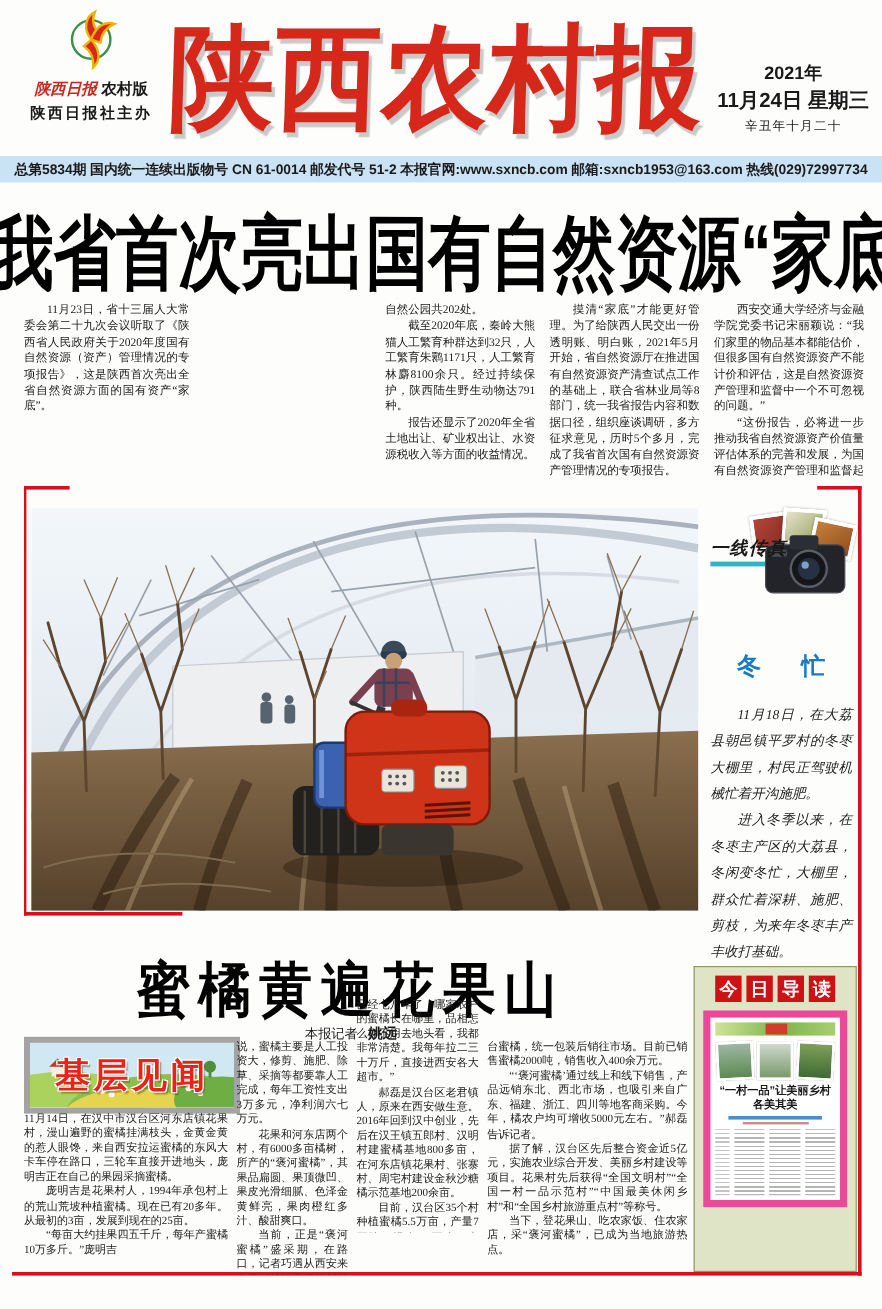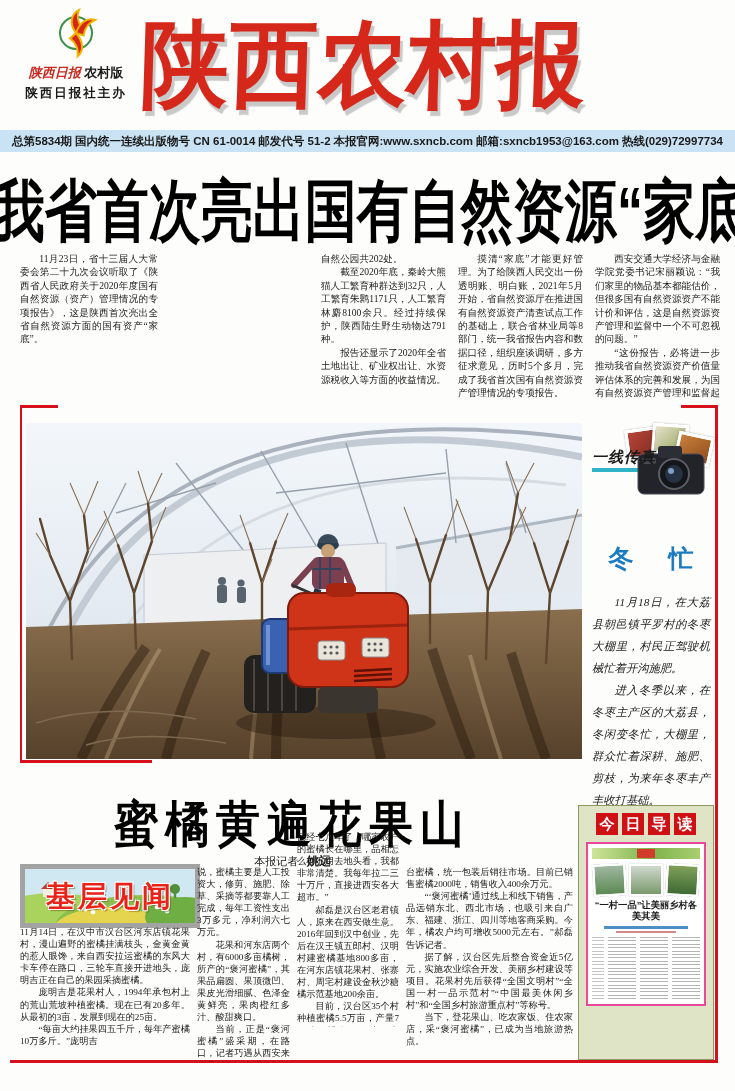--- a/index.html
+++ b/index.html
@@ -51,21 +51,21 @@
   .sb-photos{position:absolute;right:-2px;top:0;width:86px;height:60px;}
   .sb-photos i{position:absolute;width:30px;height:24px;border:3px solid #fff;box-shadow:0 0 2px rgba(0,0,0,.35);}
   .sb-ph1{left:0;top:4px;background:linear-gradient(135deg,#b8443a,#7d2c20);transform:rotate(-8deg);}
   .sb-ph2{left:26px;top:0;background:linear-gradient(135deg,#e7e2cf,#95a45a);transform:rotate(4deg);}
   .sb-ph3{left:50px;top:10px;background:linear-gradient(135deg,#c9803a,#8f4d1e);transform:rotate(12deg);}
   .sb-logo-text{position:absolute;left:0;top:24px;font-size:15px;font-weight:900;font-style:italic;letter-spacing:1px;white-space:nowrap;z-index:3;}
   .sb-underline{position:absolute;left:0;top:44px;width:66px;height:4px;background:#2fb3c6;z-index:2;}
   .sb-underline::after{content:"";position:absolute;right:-8px;top:-3px;border-left:9px solid #2fb3c6;border-top:5px solid transparent;border-bottom:5px solid transparent;}
   .sb-camera{position:absolute;right:2px;top:18px;z-index:2;}
   .sb-title{margin-top:22px;text-align:center;font-family:"Liberation Sans",sans-serif;
-            font-size:25px;font-weight:900;color:#1a7ac2;letter-spacing:14px;text-indent:14px;white-space:nowrap;}
+            font-size:20px;font-weight:900;color:#1a7ac2;letter-spacing:14px;text-indent:14px;white-space:nowrap;}
   .sb-body{margin-top:16px;}
   .sb-body p{margin:0;font-size:11.3px;line-height:22px;text-align:justify;text-indent:2em;font-style:italic;color:#222;}
   .sb-byline{margin-top:6px;text-align:right;font-size:11px;padding-right:4px;}
   .sb-byline b{font-family:"Liberation Sans",sans-serif;}
   
   .s2-headline{position:absolute;left:0;top:792px;width:585px;text-align:center;
       font-family:"Liberation Sans",sans-serif;font-size:44px;font-weight:900;letter-spacing:7px;color:#000;
       transform:scaleY(1.12);transform-origin:top center;white-space:nowrap;}
   .s2-byline{position:absolute;left:0;top:853px;width:585px;text-align:center;font-size:11px;}
   .s2-byline b{font-family:"Liberation Sans",sans-serif;font-size:12px;margin-left:6px;}
@@ -79,21 +79,21 @@
   .colA{left:20px;top:926px;width:170px;height:134px;}
   .colB{left:197px;top:866px;width:93px;height:196px;}
   .colC{left:297px;top:831px;width:102px;height:196px;}
   .colD{left:406px;top:866px;width:167px;height:196px;}
   
   .guide{position:absolute;left:578px;top:805px;width:136px;height:255px;background:#dfe4c6;
          border:1px solid #8c9a62;box-sizing:border-box;padding:7px 7px 6px;}
   .guide-title{display:flex;justify-content:center;gap:4px;}
   .guide-title i{width:22px;height:22px;background:#cf1115;color:#fff;font-family:"Liberation Sans",sans-serif;
          font-size:15px;font-weight:900;font-style:normal;display:flex;align-items:center;justify-content:center;}
-  .gp{margin-top:7px;background:#fff;border:2px solid #ec4899;height:164px;box-sizing:border-box;padding:4px;display:flex;flex-direction:column;}
+  .gp{margin-top:7px;background:#fff;border:6px solid #ec4899;height:164px;box-sizing:border-box;padding:4px;display:flex;flex-direction:column;}
   .gp-banner{height:11px;background:linear-gradient(90deg,#cfe49a,#7db34a 55%,#a9cf6f);position:relative;}
   .gp-banner::after{content:"";position:absolute;left:42%;top:1px;width:18px;height:9px;background:#d23c2a;}
   .gp-photos{display:flex;gap:3px;margin:5px 1px 4px;}
   .gp-photos i{flex:1;height:28px;border:2px solid #fff;box-shadow:0 0 1px #999;}
   .gp-p1{background:linear-gradient(#9fb7a2,#5c8a52);transform:rotate(-3deg);}
   .gp-p2{background:linear-gradient(#cfd8cd,#7a9a6c);}
   .gp-p3{background:linear-gradient(#7fa05a,#3f6a34);transform:rotate(3deg);}
   .gp-headline{font-family:"Liberation Sans",sans-serif;font-size:9.3px;font-weight:900;text-align:center;line-height:11px;}
   .gp-sub{height:3px;background:#4d8fc4;width:78%;margin:4px auto 2px;}
   .gp-sub2{height:2px;background:#d08a8a;width:55%;margin:0 auto 4px;}
@@ -116,20 +116,25 @@
           <path d="M27 27 C16 28 8 24 7 15 C15 22 23 20 26 19 Z" transform="rotate(235 27 27)"></path>
         </g>
       </svg>
       <div class="mh-logo-name">
         <span class="script">陕西日报</span>
         <span>农村版</span>
       </div>
       <div class="mh-organizer">陕西日报社主办</div>
     </div>
     <div class="mh-title">陕西农村报</div>
+    <div class="mh-date">
+      <div class="y">2021年</div>
+      <div class="d">11月24日 星期三</div>
+      <div class="l">辛丑年十月二十</div>
+    </div>
   </div>
 
   <div class="infobar">
     <span>总第5834期</span>
     <span>国内统一连续出版物号 CN 61-0014</span>
     <span>邮发代号 51-2</span>
     <span>本报官网:www.sxncb.com</span>
     <span>邮箱:sxncb1953@163.com</span>
     <span>热线(029)72997734</span>
   </div>

